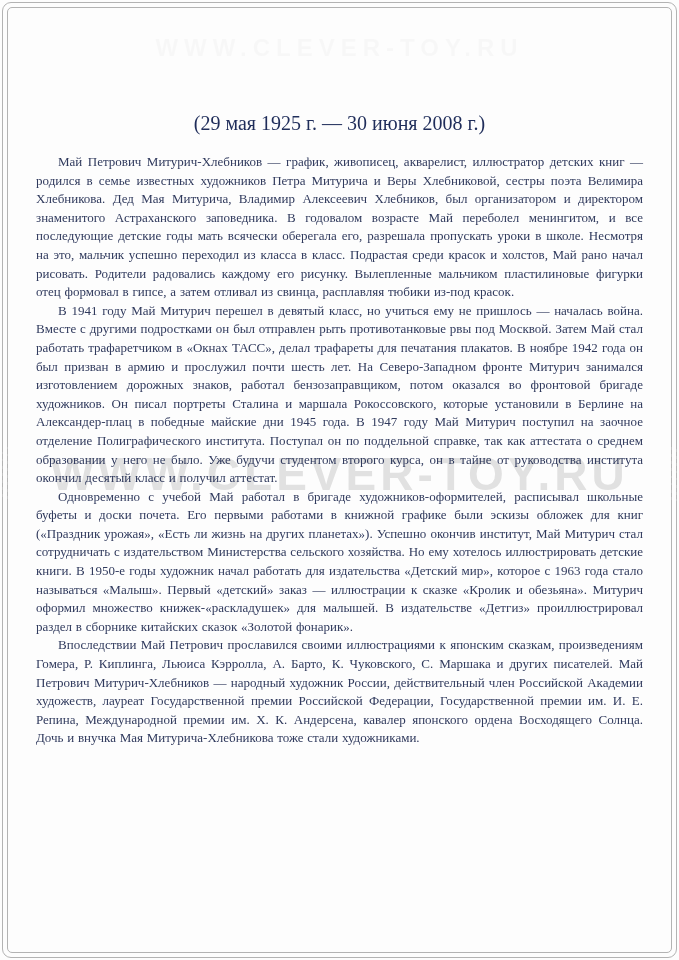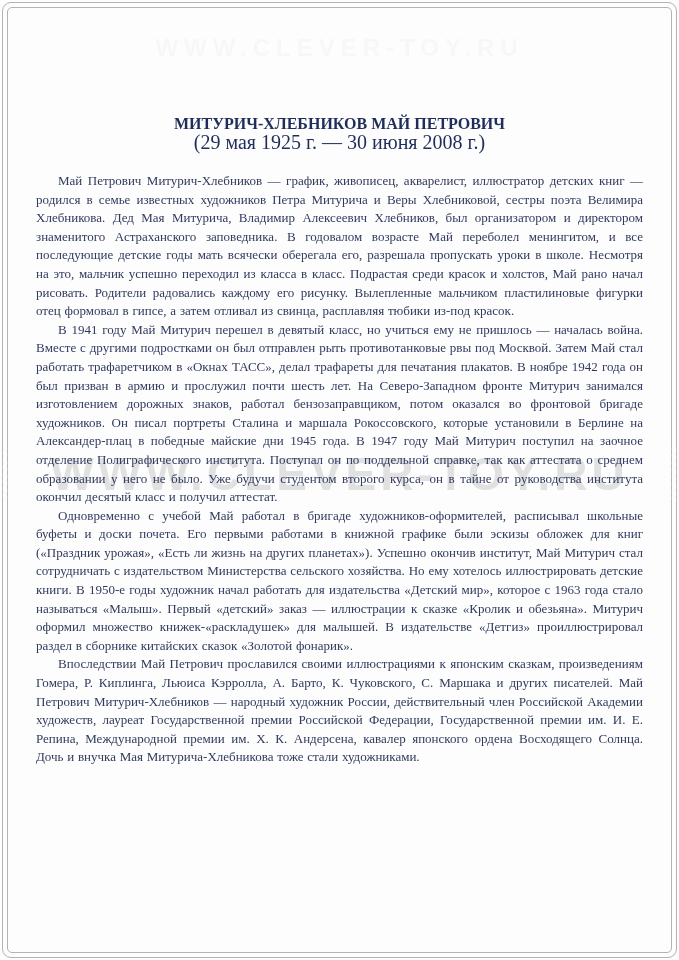--- a/index.html
+++ b/index.html
@@ -93,21 +93,20 @@
 
 <div class="page">
 
   <div class="frame-outer"></div>
   <div class="frame-inner"></div>
 
   <div class="watermark-top">WWW.CLEVER-TOY.RU</div>
   <div class="watermark-mid">WWW.CLEVER-TOY.RU</div>
 
   <div class="content">
-    <h1 class="doc-title">МИТУРИЧ-ХЛЕБНИКОВ МАЙ ПЕТРОВИЧ</h1>
     <h2 class="doc-subtitle">(29 мая 1925 г. — 30 июня 2008 г.)</h2>
 
     <p class="doc-paragraph">Май Петрович Митурич-Хлебников — график, живописец, акварелист, иллюстратор детских книг — родился в семье известных художников Петра Митурича и Веры Хлебниковой, сестры поэта Велимира Хлебникова. Дед Мая Митурича, Владимир Алексеевич Хлебников, был организатором и директором знаменитого Астраханского заповедника. В годовалом возрасте Май переболел менингитом, и все последующие детские годы мать всячески оберегала его, разрешала пропускать уроки в школе. Несмотря на это, мальчик успешно переходил из класса в класс. Подрастая среди красок и холстов, Май рано начал рисовать. Родители радовались каждому его рисунку. Вылепленные мальчиком пластилиновые фигурки отец формовал в гипсе, а затем отливал из свинца, расплавляя тюбики из-под красок.</p>
     <p class="doc-paragraph">В 1941 году Май Митурич перешел в девятый класс, но учиться ему не пришлось — началась война. Вместе с другими подростками он был отправлен рыть противотанковые рвы под Москвой. Затем Май стал работать трафаретчиком в «Окнах ТАСС», делал трафареты для печатания плакатов. В ноябре 1942 года он был призван в армию и прослужил почти шесть лет. На Северо-Западном фронте Митурич занимался изготовлением дорожных знаков, работал бензозаправщиком, потом оказался во фронтовой бригаде художников. Он писал портреты Сталина и маршала Рокоссовского, которые установили в Берлине на Александер-плац в победные майские дни 1945 года. В 1947 году Май Митурич поступил на заочное отделение Полиграфического института. Поступал он по поддельной справке, так как аттестата о среднем образовании у него не было. Уже будучи студентом второго курса, он в тайне от руководства института окончил десятый класс и получил аттестат.</p>
     <p class="doc-paragraph">Одновременно с учебой Май работал в бригаде художников-оформителей, расписывал школьные буфеты и доски почета. Его первыми работами в книжной графике были эскизы обложек для книг («Праздник урожая», «Есть ли жизнь на других планетах»). Успешно окончив институт, Май Митурич стал сотрудничать с издательством Министерства сельского хозяйства. Но ему хотелось иллюстрировать детские книги. В 1950-е годы художник начал работать для издательства «Детский мир», которое с 1963 года стало называться «Малыш». Первый «детский» заказ — иллюстрации к сказке «Кролик и обезьяна». Митурич оформил множество книжек-«раскладушек» для малышей. В издательстве «Детгиз» проиллюстрировал раздел в сборнике китайских сказок «Золотой фонарик».</p>
     <p class="doc-paragraph">Впоследствии Май Петрович прославился своими иллюстрациями к японским сказкам, произведениям Гомера, Р. Киплинга, Льюиса Кэрролла, А. Барто, К. Чуковского, С. Маршака и других писателей. Май Петрович Митурич-Хлебников — народный художник России, действительный член Российской Академии художеств, лауреат Государственной премии Российской Федерации, Государственной премии им. И. Е. Репина, Международной премии им. Х. К. Андерсена, кавалер японского ордена Восходящего Солнца. Дочь и внучка Мая Митурича-Хлебникова тоже стали художниками.</p>
   </div>
 
 </div>
 

